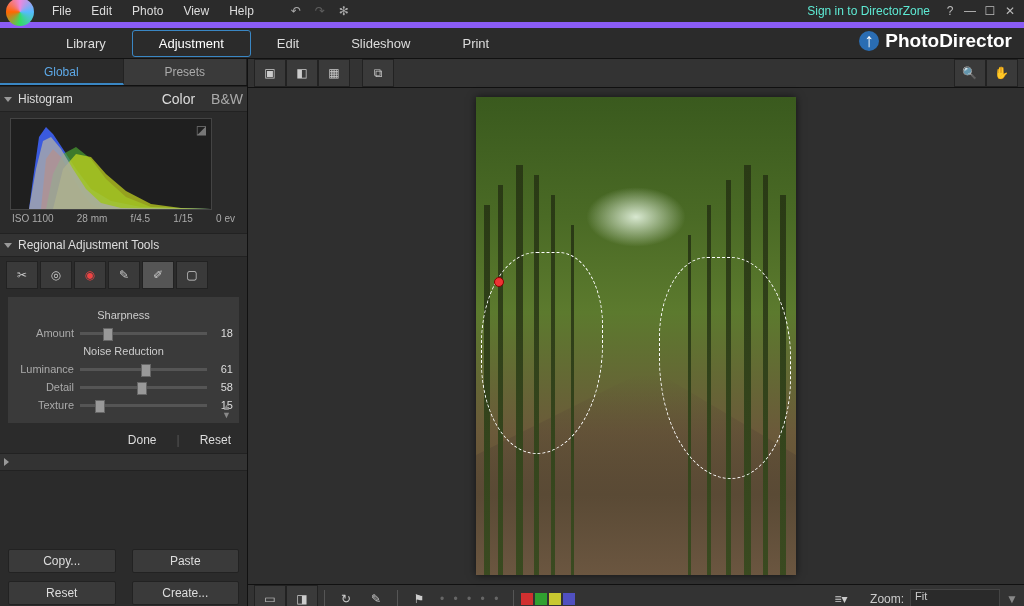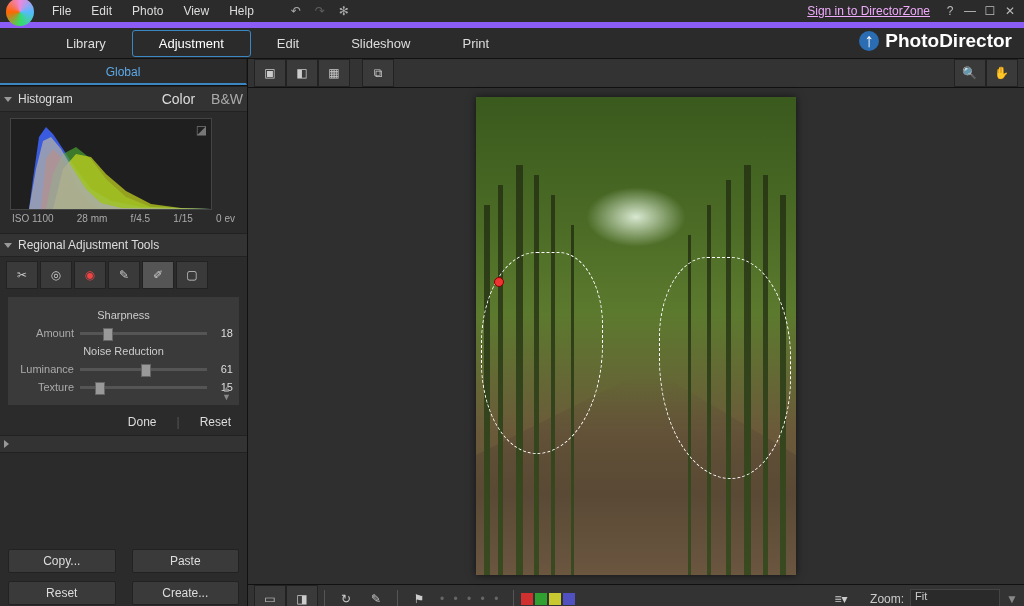--- a/index.html
+++ b/index.html
@@ -1,21 +1,21 @@
 <!DOCTYPE html>
 <html><head>
 <meta charset="utf-8">
 <style>
 html,body{margin:0;padding:0;width:1024px;height:606px;background:#1a1a1a;font-family:"Segoe UI",Arial,sans-serif;font-size:12px;color:#ccc;overflow:hidden;user-select:none}
 .menubar{height:22px;background:#2b2b2b;display:flex;align-items:center;padding:0 4px;border-bottom:6px solid #8b5cf6}
 .logo{width:28px;height:28px;margin:2px 8px 0 2px;border-radius:50%;background:conic-gradient(#e8d,#5bf,#3d6,#f60,#e8d);position:relative;z-index:2}
 .menubar .menu-item{padding:0 10px;line-height:22px;color:#ddd;cursor:pointer}
 .menubar .spacer{flex:1}
 .menubar .icon{width:16px;height:22px;display:flex;align-items:center;justify-content:center;margin:0 4px;color:#aaa}
-.signlink{color:#f0abfc;text-decoration:underline;margin-right:10px}
+.signlink{color:#5eead4;margin-right:10px}
 .winbtn{width:16px;color:#bbb;text-align:center;margin:0 2px;cursor:pointer}
 .modebar{height:30px;background:#2b2b2b;display:flex;align-items:center;border-bottom:1px solid #111;position:relative}
 .modebar .tab{padding:5px 26px;color:#ddd;cursor:pointer;font-size:13px}
 .modebar .tab.active{border:1px solid #3a87c4;border-radius:3px;color:#fff}
 .brand{position:absolute;right:12px;top:2px;display:flex;align-items:center;font-size:19px;font-weight:600;color:#fff}
 .brand .circ{width:20px;height:20px;border-radius:50%;background:#2a6db3;display:flex;align-items:center;justify-content:center;margin-right:6px;color:#fff;font-weight:bold}
 .body{display:flex;height:554px}
 .left{width:247px;background:#2b2b2b;border-right:1px solid #111;display:flex;flex-direction:column}
 .subtabs{height:26px;display:flex;border-bottom:1px solid #111}
 .subtabs .st{flex:1;text-align:center;line-height:26px;background:#3a3a3a;color:#aaa;cursor:pointer;border-right:1px solid #222}
@@ -91,20 +91,21 @@
     <div class="circ">↑</div>
     <span>PhotoDirector</span>
   </div>
 </div>
 
 <div class="body">
 
   <div class="left">
     <div class="subtabs">
       <div class="st active">Global</div>
+      <div class="st">Presets</div>
     </div>
 
     <div class="panel-head">
       <div class="tri"></div>
       <span class="lab">Histogram</span>
       <span class="opt" style="color:#ddd">Color</span>
       <span class="opt">B&amp;W</span>
     </div>
     <div class="histogram">
       <div class="histbox">
@@ -150,20 +151,27 @@
           </div>
         <div class="sl-val">18</div>
       </div>
       <div class="slgroup-title">Noise Reduction</div>
       <div class="slrow">
         <div class="sl-label">Luminance</div>
         <div class="sl-track">
             <div class="sl-thumb" style="left:48%"></div>
           </div>
         <div class="sl-val">61</div>
+      </div>
+      <div class="slrow">
+        <div class="sl-label">Detail</div>
+        <div class="sl-track">
+            <div class="sl-thumb" style="left:45%"></div>
+          </div>
+        <div class="sl-val">58</div>
       </div>
       <div class="slrow">
         <div class="sl-label">Texture</div>
         <div class="sl-track">
             <div class="sl-thumb" style="left:12%"></div>
           </div>
         <div class="sl-val">15</div>
       </div>
       <div class="triangles">▲<br>▼</div>
     </div>

